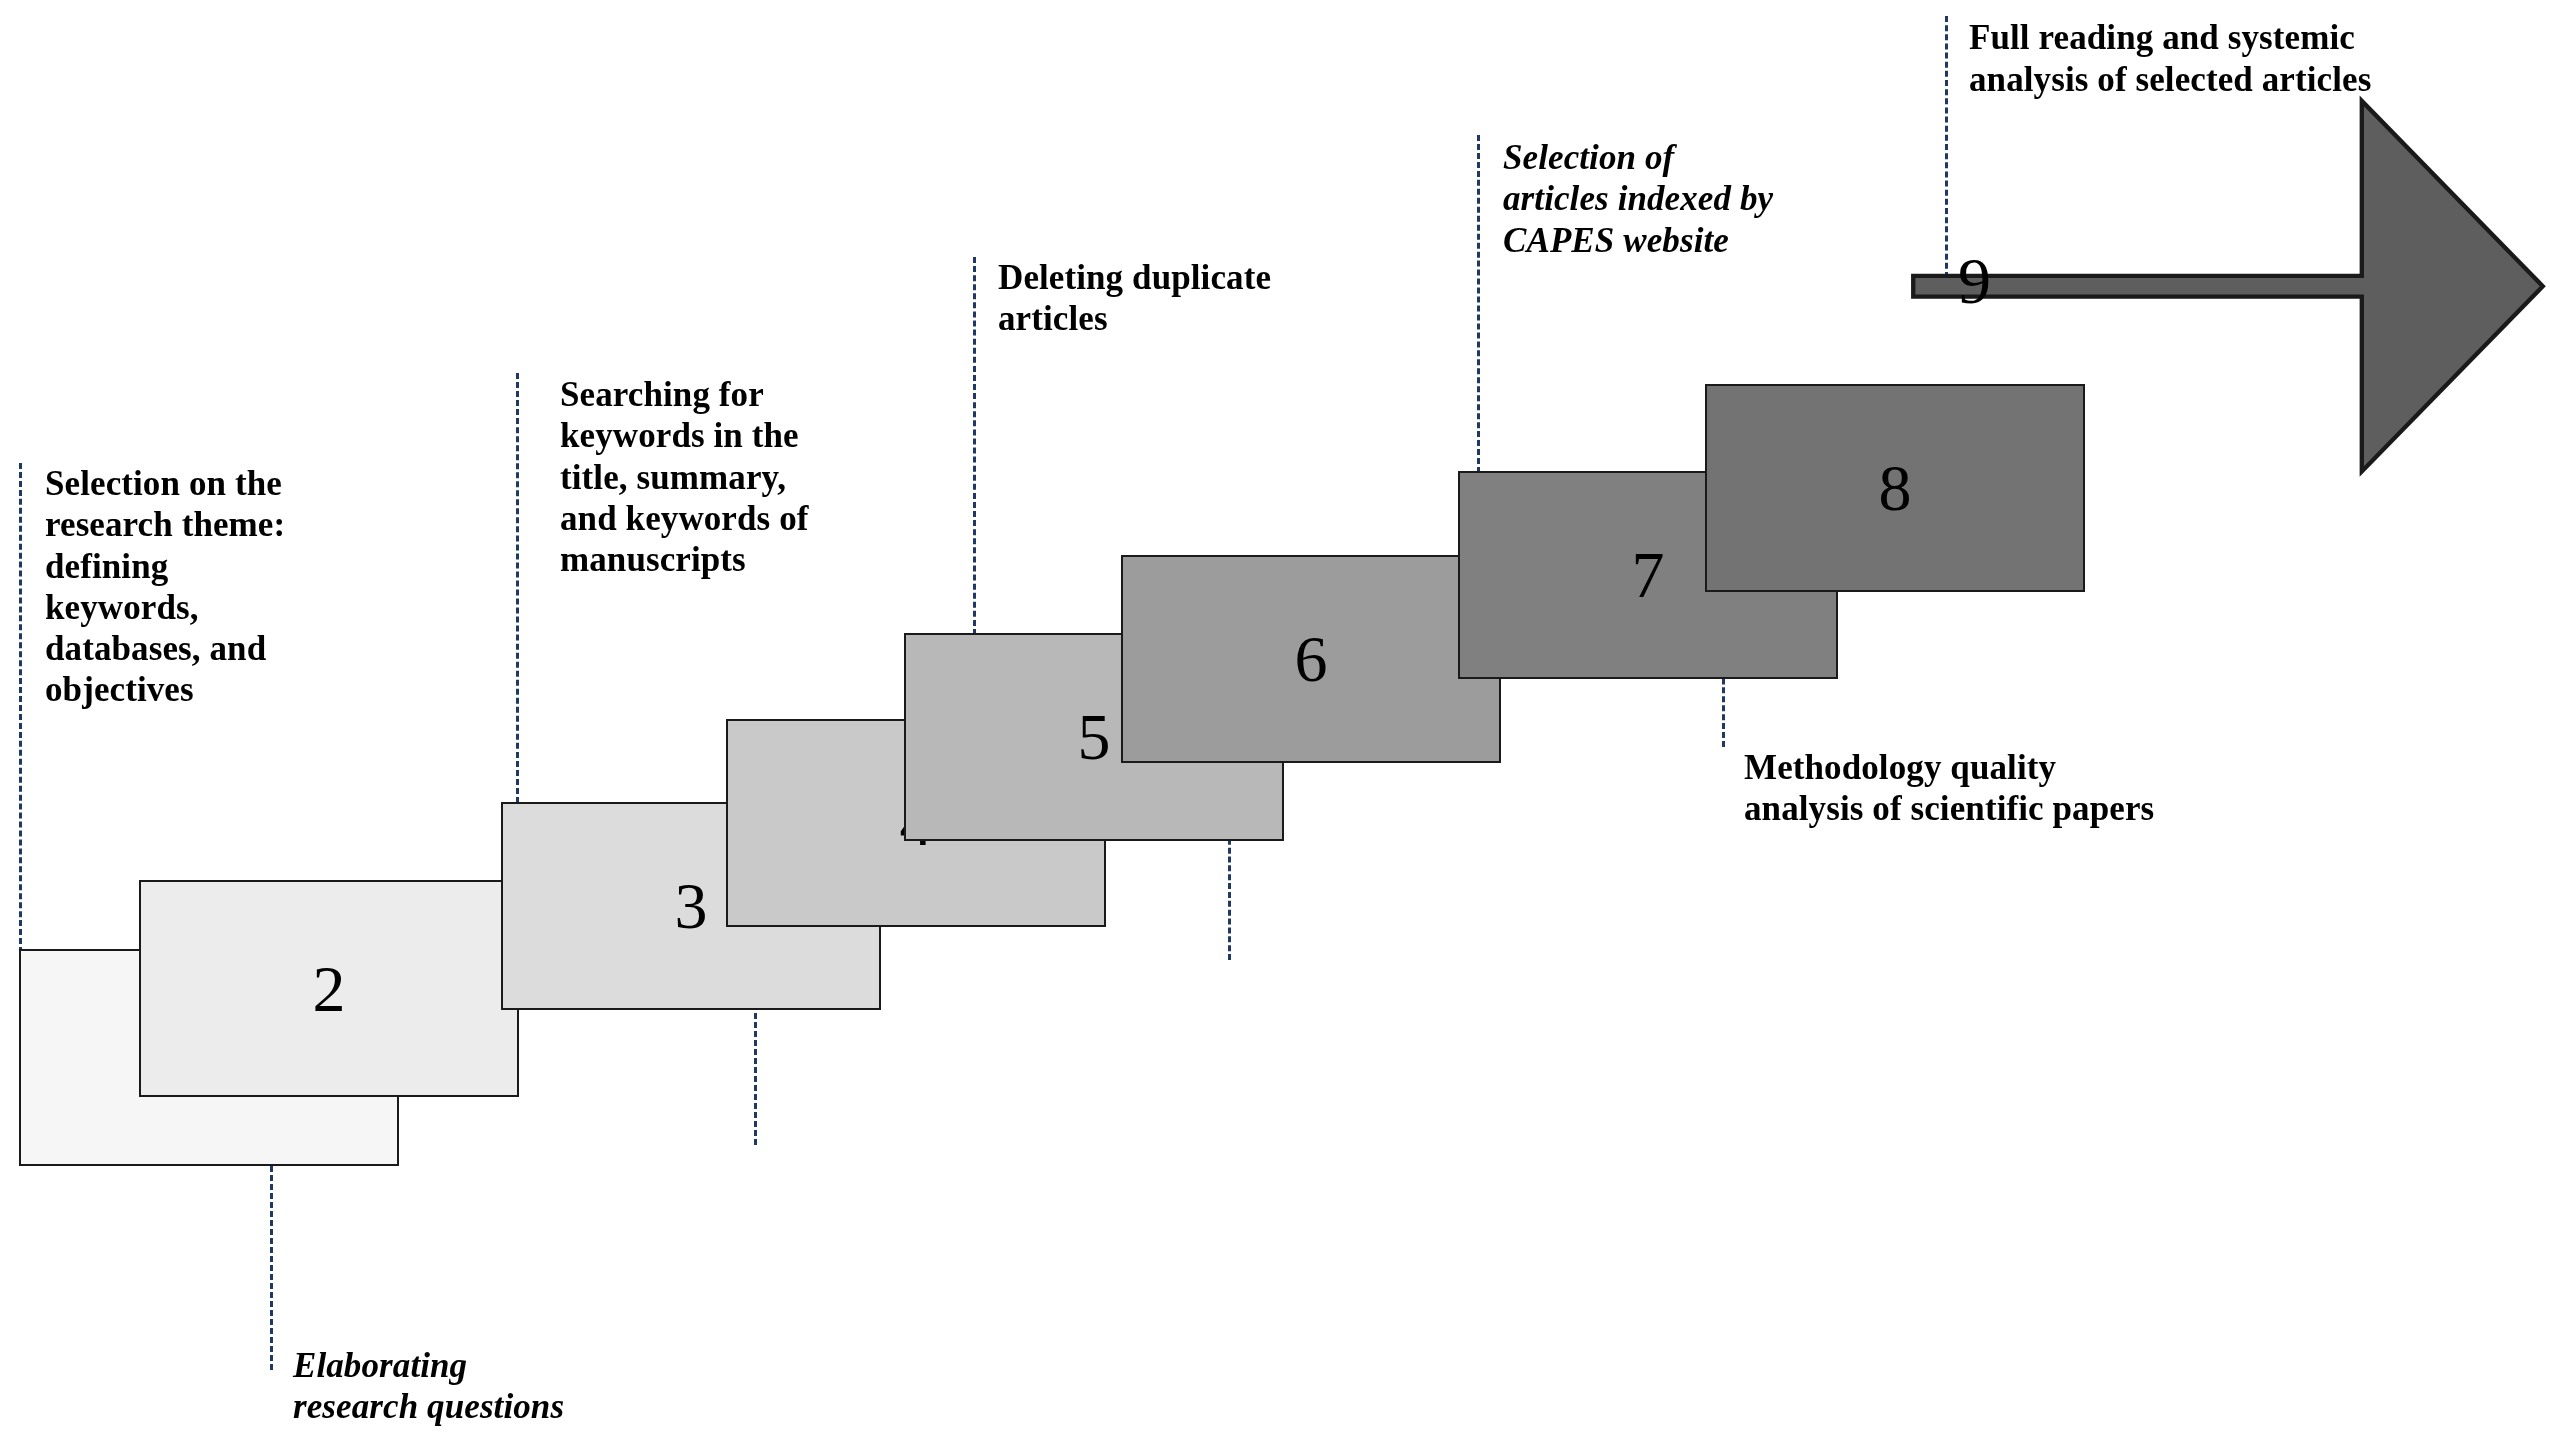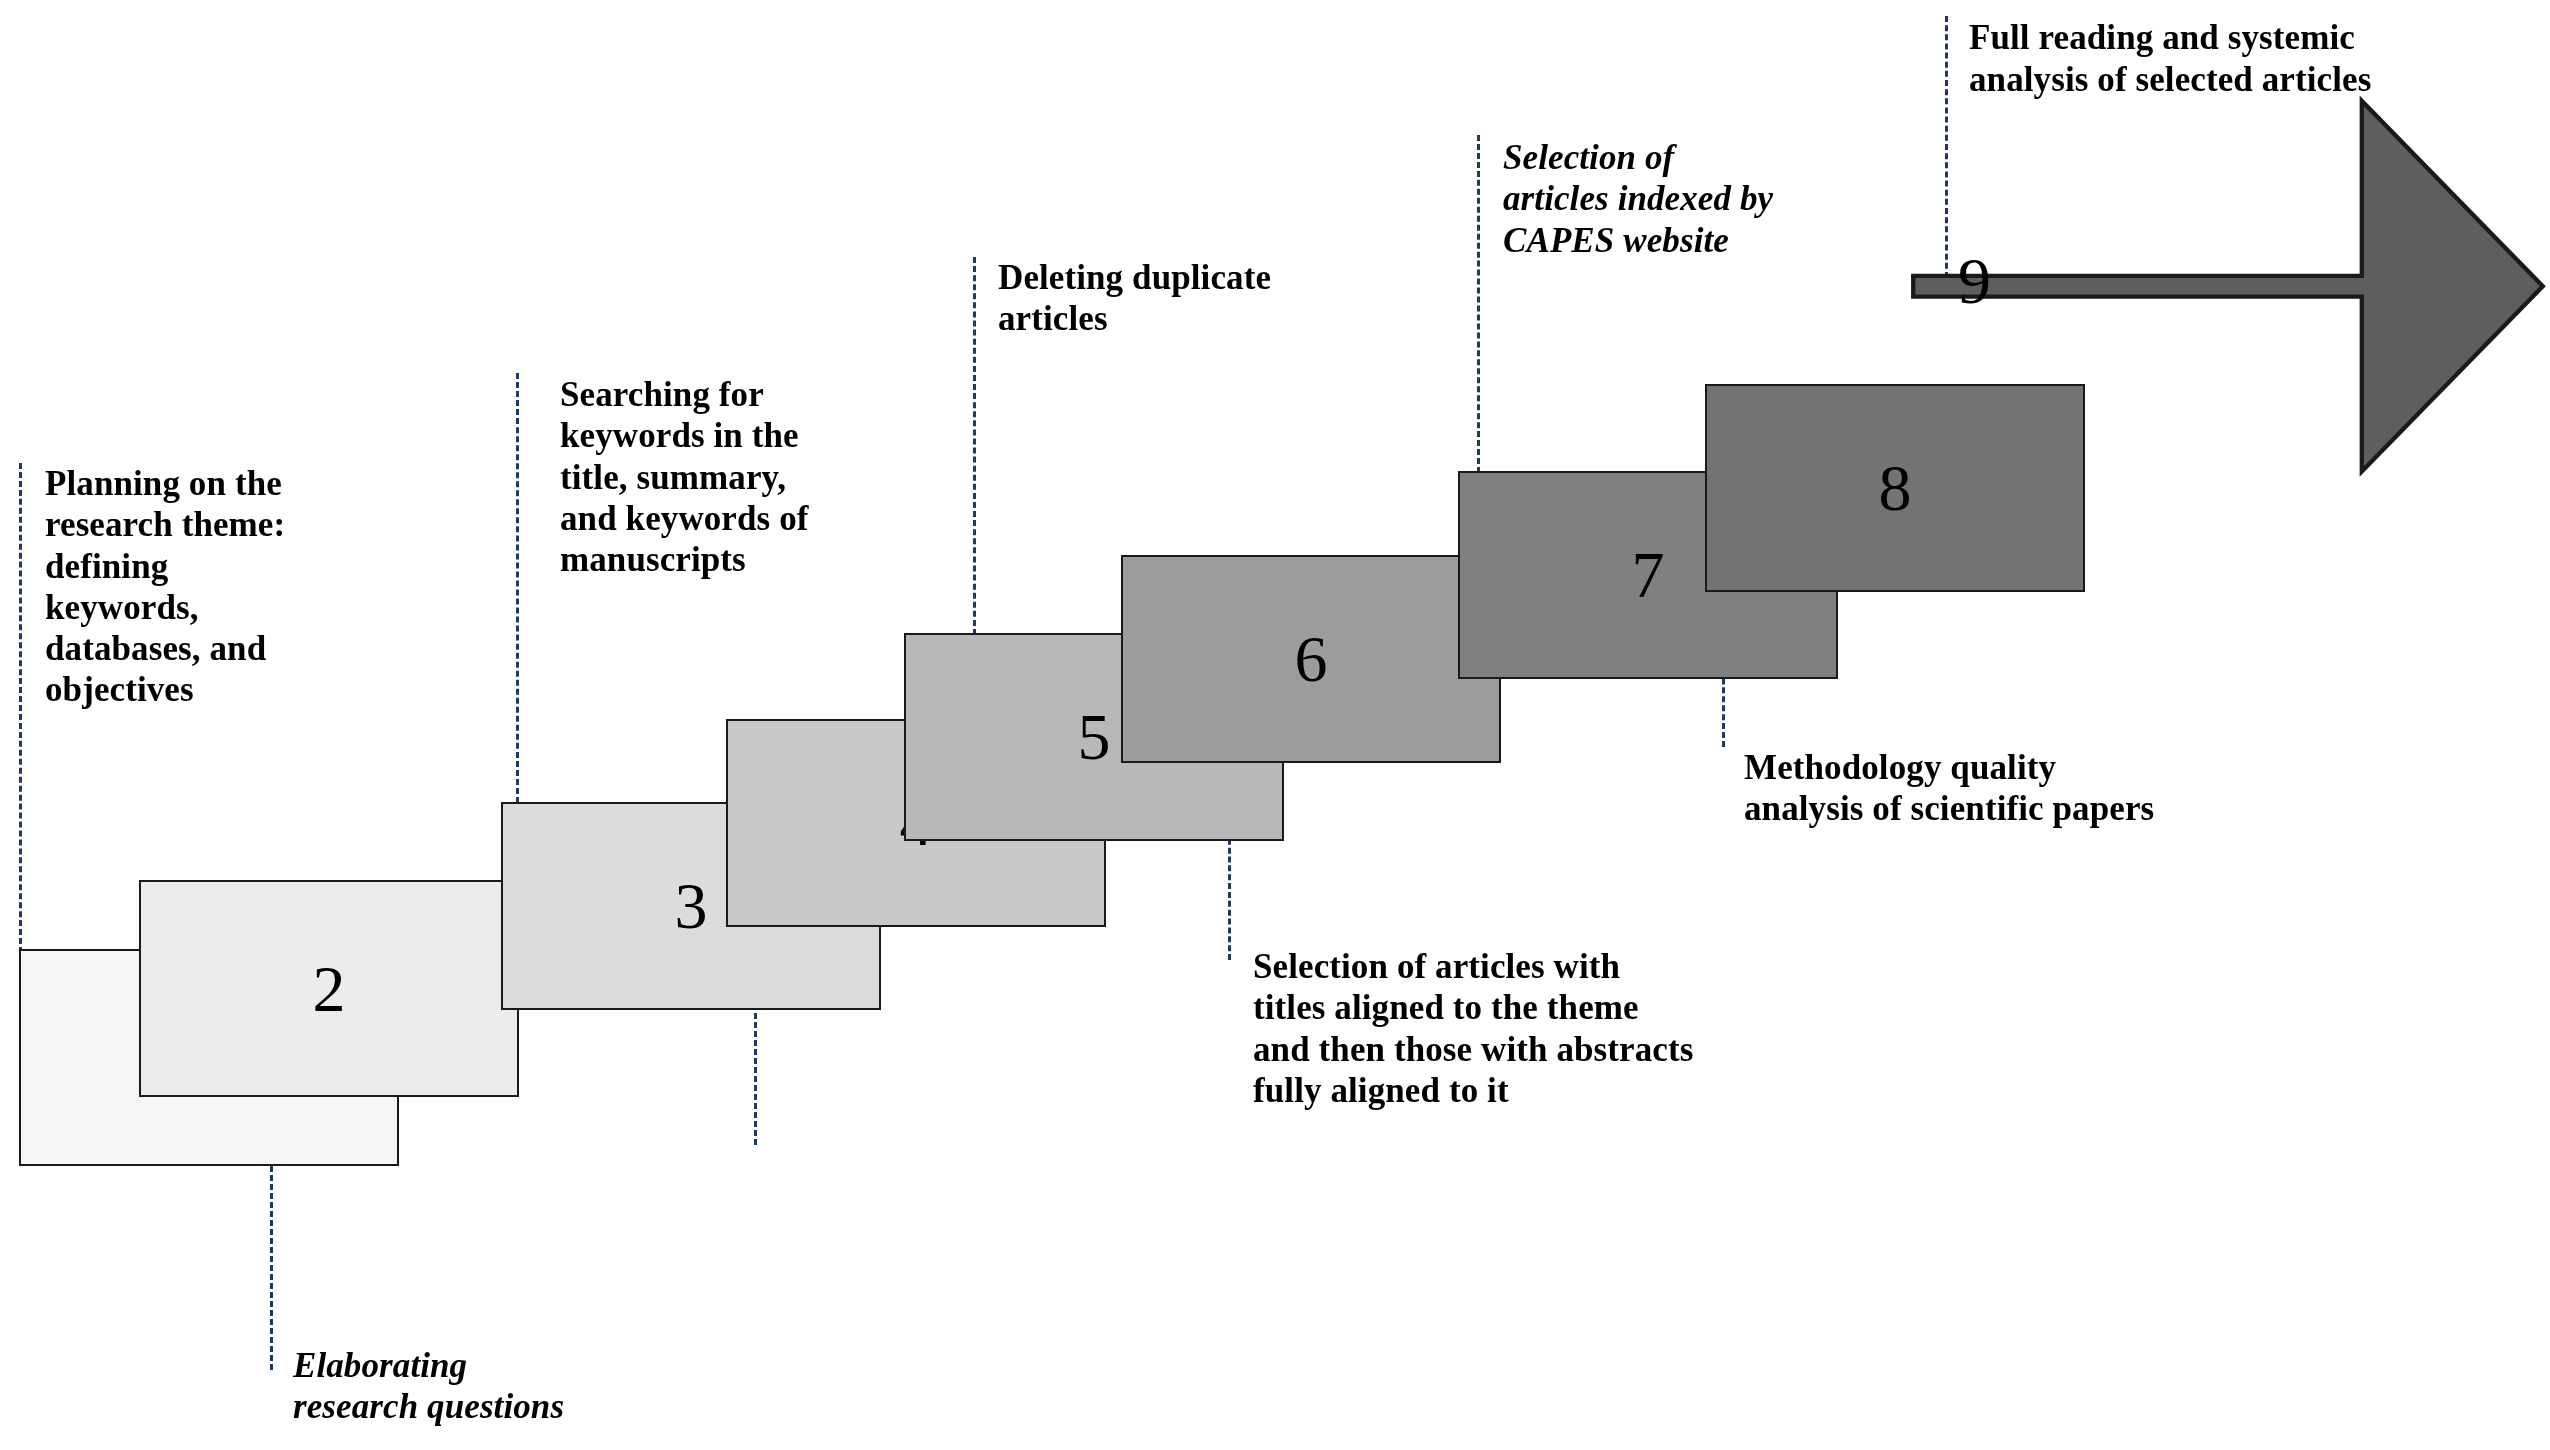--- a/index.html
+++ b/index.html
@@ -97,43 +97,39 @@
     <span class="step-num">8</span>
   </div>
 
   <div class="arrow-wrap" style="left:1906px; top:94px; width:644px; height:407px;">
     <svg width="644" height="407" viewBox="0 0 743 470">
       <polygon points="8,210 526,210 526,8 735,222 526,436 526,234 8,234" fill="#5e5e5e" stroke="#1a1a1a" stroke-width="5" transform="translate(0,0)"></polygon>
     </svg>
     <span class="arrow-num" style="left:52px; top:154px;">9</span>
   </div>
 
-  <div class="caption" style="left:45px;  top:463px;  width:251px;">Planning on the
+  <div class="caption" style="left:45px;  top:463px;  width:251px;">Selection on the
 research theme:
 defining keywords,
 databases, and
 objectives</div>
 
   <div class="caption" style="left:293px; top:1345px; width:407px;font-style:italic;">Elaborating
 research questions</div>
 
   <div class="caption" style="left:536px; top:374px;  width:373px;margin-left:24px;">Searching for
 keywords in the
 title, summary,
 and keywords of
 manuscripts</div>
 
 
   <div class="caption" style="left:998px;top:257px;  width:399px;">Deleting duplicate
 articles</div>
 
-  <div class="caption" style="left:1253px;top:946px; width:641px;">Selection of articles with
-titles aligned to the theme
-and then those with abstracts
-fully aligned to it</div>
 
   <div class="caption" style="left:1503px;top:137px;  width:407px;font-style:italic;">Selection of
 articles indexed by
 CAPES website</div>
 
   <div class="caption" style="left:1744px;top:747px;  width:624px;">Methodology quality
 analysis of scientific papers</div>
 
   <div class="caption" style="left:1969px;top:17.3px;   width:589px;">Full reading and systemic
 analysis of selected articles</div>

